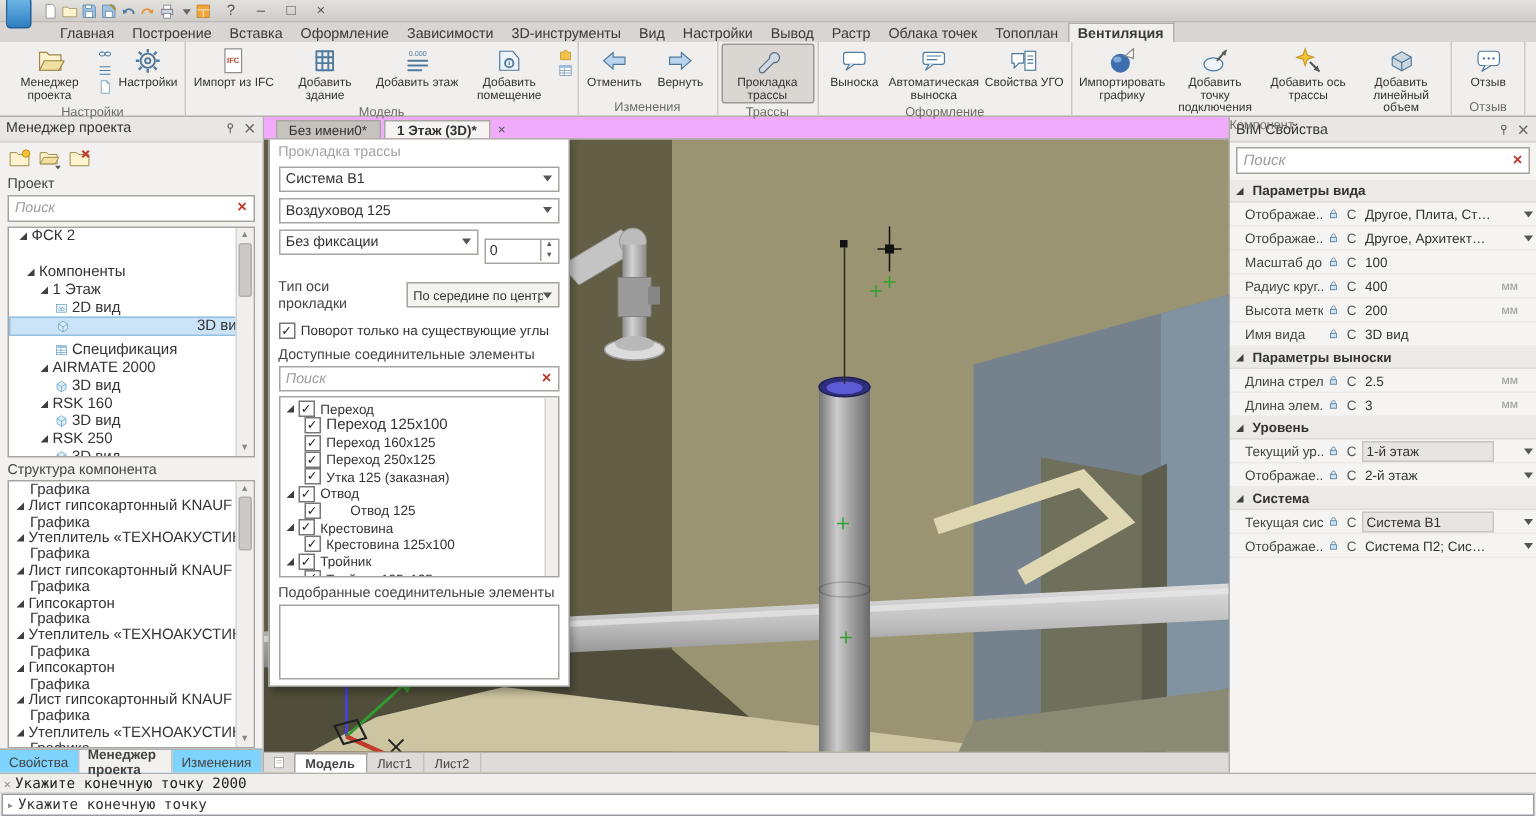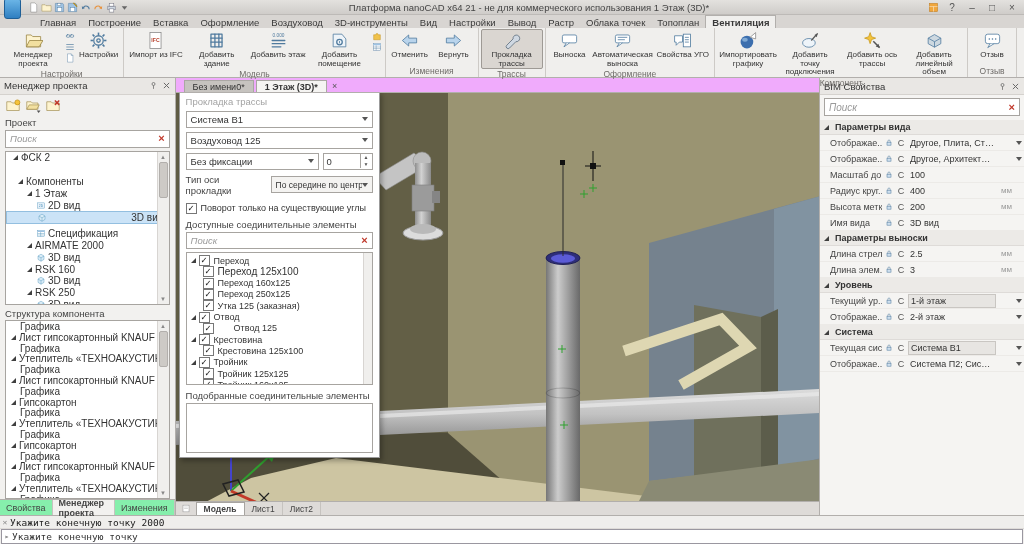--- a/index.html
+++ b/index.html
@@ -46,21 +46,21 @@
   .structbox{height:181px}
   .trow{height:11.8px;display:flex;align-items:center;white-space:nowrap;padding-left:3px}
   .trow.sel{background:#cbe3f7;border:1px solid #93bfe0;height:10.8px}
   .srow{height:10.8px;display:flex;align-items:center;white-space:nowrap;padding-left:3px}
   .exp{width:0;height:0;border-bottom:5px solid #3f3f3f;border-left:5px solid transparent;margin-right:3px;flex:none}
   .tico{width:10px;height:9px;margin-right:2px;flex:none}
   .vsb{position:absolute;right:0;top:0;bottom:0;width:11px;background:#f0efed;border-left:1px solid #d8d5d2;
        display:flex;flex-direction:column;align-items:center;font-size:6px;color:#888}
   .vsb .ar{height:10px;line-height:10px}
   .vsb .thumb{width:7px;height:34px;background:#cdcac6;border:1px solid #b2afac;border-radius:2px}
-  .ltabs{height:15px;margin-top:auto;display:flex;align-items:stretch;background:#86efac;border-top:1px solid #b2afac;font-size:9px}
+  .ltabs{height:15px;margin-top:auto;display:flex;align-items:stretch;background:#7dd3fc;border-top:1px solid #b2afac;font-size:9px}
   .ltab{padding:0 6px;display:flex;align-items:center;border-right:1px solid #c6c3bf;color:#444}
   .ltab.active{background:#f2f1ef;font-weight:bold}
   
   .center{width:645px;display:flex;flex-direction:column;position:relative;background:#9a9472}
   .doctabs{height:14px;background:#f0abfc;display:flex;align-items:flex-end;padding-left:8px;border-bottom:1px solid #b2afac}
   .dtab{padding:1px 8px 0;font-size:9px;color:#333;background:#c6c3bf;border:1px solid #aaa7a3;border-bottom:none;margin-right:2px}
   .dtab.active{background:#f5f4f2;font-weight:bold}
   .dclose{font-size:9px;color:#555;margin-left:3px;padding-bottom:1px}
   .vpwrap{height:410px;position:relative;overflow:hidden}
   .vpwrap svg{position:absolute;left:0;top:0}
@@ -155,42 +155,41 @@
           <rect x="7" y="3" width="10" height="6" fill="#fff" stroke="#667"></rect>
           <rect x="7" y="15" width="10" height="7" fill="#fff" stroke="#667"></rect>
         </svg>
       </span>
       <span class="ic" style="width: 11px; height: 11px;">
         <svg viewBox="0 0 24 24">
           <polygon points="6,9 18,9 12,17" fill="#666"></polygon>
         </svg>
       </span>
     </div>
-  <div class="wtitle">Платформа nanoCAD x64 21 - не для коммерческого использования 1 Этаж (3D)*</div>
   <div class="winbtns">
     <span class="ic" style="width:11px;height:11px" id="layouticon">
         <svg viewBox="0 0 24 24">
           <rect x="3" y="3" width="18" height="18" fill="#f0a63c" stroke="#b87318"></rect>
           <line x1="3" y1="10" x2="21" y2="10" stroke="#fff"></line>
           <line x1="12" y1="10" x2="12" y2="21" stroke="#fff"></line>
         </svg>
       </span>
     <span class="winbtn">?</span>
     <span class="winbtn">–</span>
     <span class="winbtn">□</span>
     <span class="winbtn">×</span>
   </div>
 </div>
 
 <div class="menurow" id="menurow">
     <div class="menutab">Главная</div>
     <div class="menutab">Построение</div>
     <div class="menutab">Вставка</div>
     <div class="menutab">Оформление</div>
-    <div class="menutab">Воздуховод</div>
+    <div class="menutab">Зависимости</div>
     <div class="menutab">3D-инструменты</div>
     <div class="menutab">Вид</div>
     <div class="menutab">Настройки</div>
     <div class="menutab">Вывод</div>
     <div class="menutab">Растр</div>
     <div class="menutab">Облака точек</div>
     <div class="menutab">Топоплан</div>
     <div class="menutab active">Вентиляция</div>
   </div>
 
@@ -744,21 +743,21 @@
         <div class="dtitle">Прокладка трассы</div>
         <div class="sel">
           <span>Система В1</span>
             <span class="dd"></span>
         </div>
         <div class="sel">
           <span>Воздуховод 125</span>
             <span class="dd"></span>
         </div>
         <div class="drow">
-          <div class="sel" style="flex:1;margin-bottom:0">
+          <div class="sel" style="flex:1;margin-bottom:12px">
             <span>Без фиксации</span>
               <span class="dd"></span>
           </div>
           <div class="spin">
             <span class="v">0</span>
             <span class="ud">▲<br>▼</span>
           </div>
         </div>
         <div class="drow">
           <span style="flex:1;color:#444">Тип оси прокладки</span>

